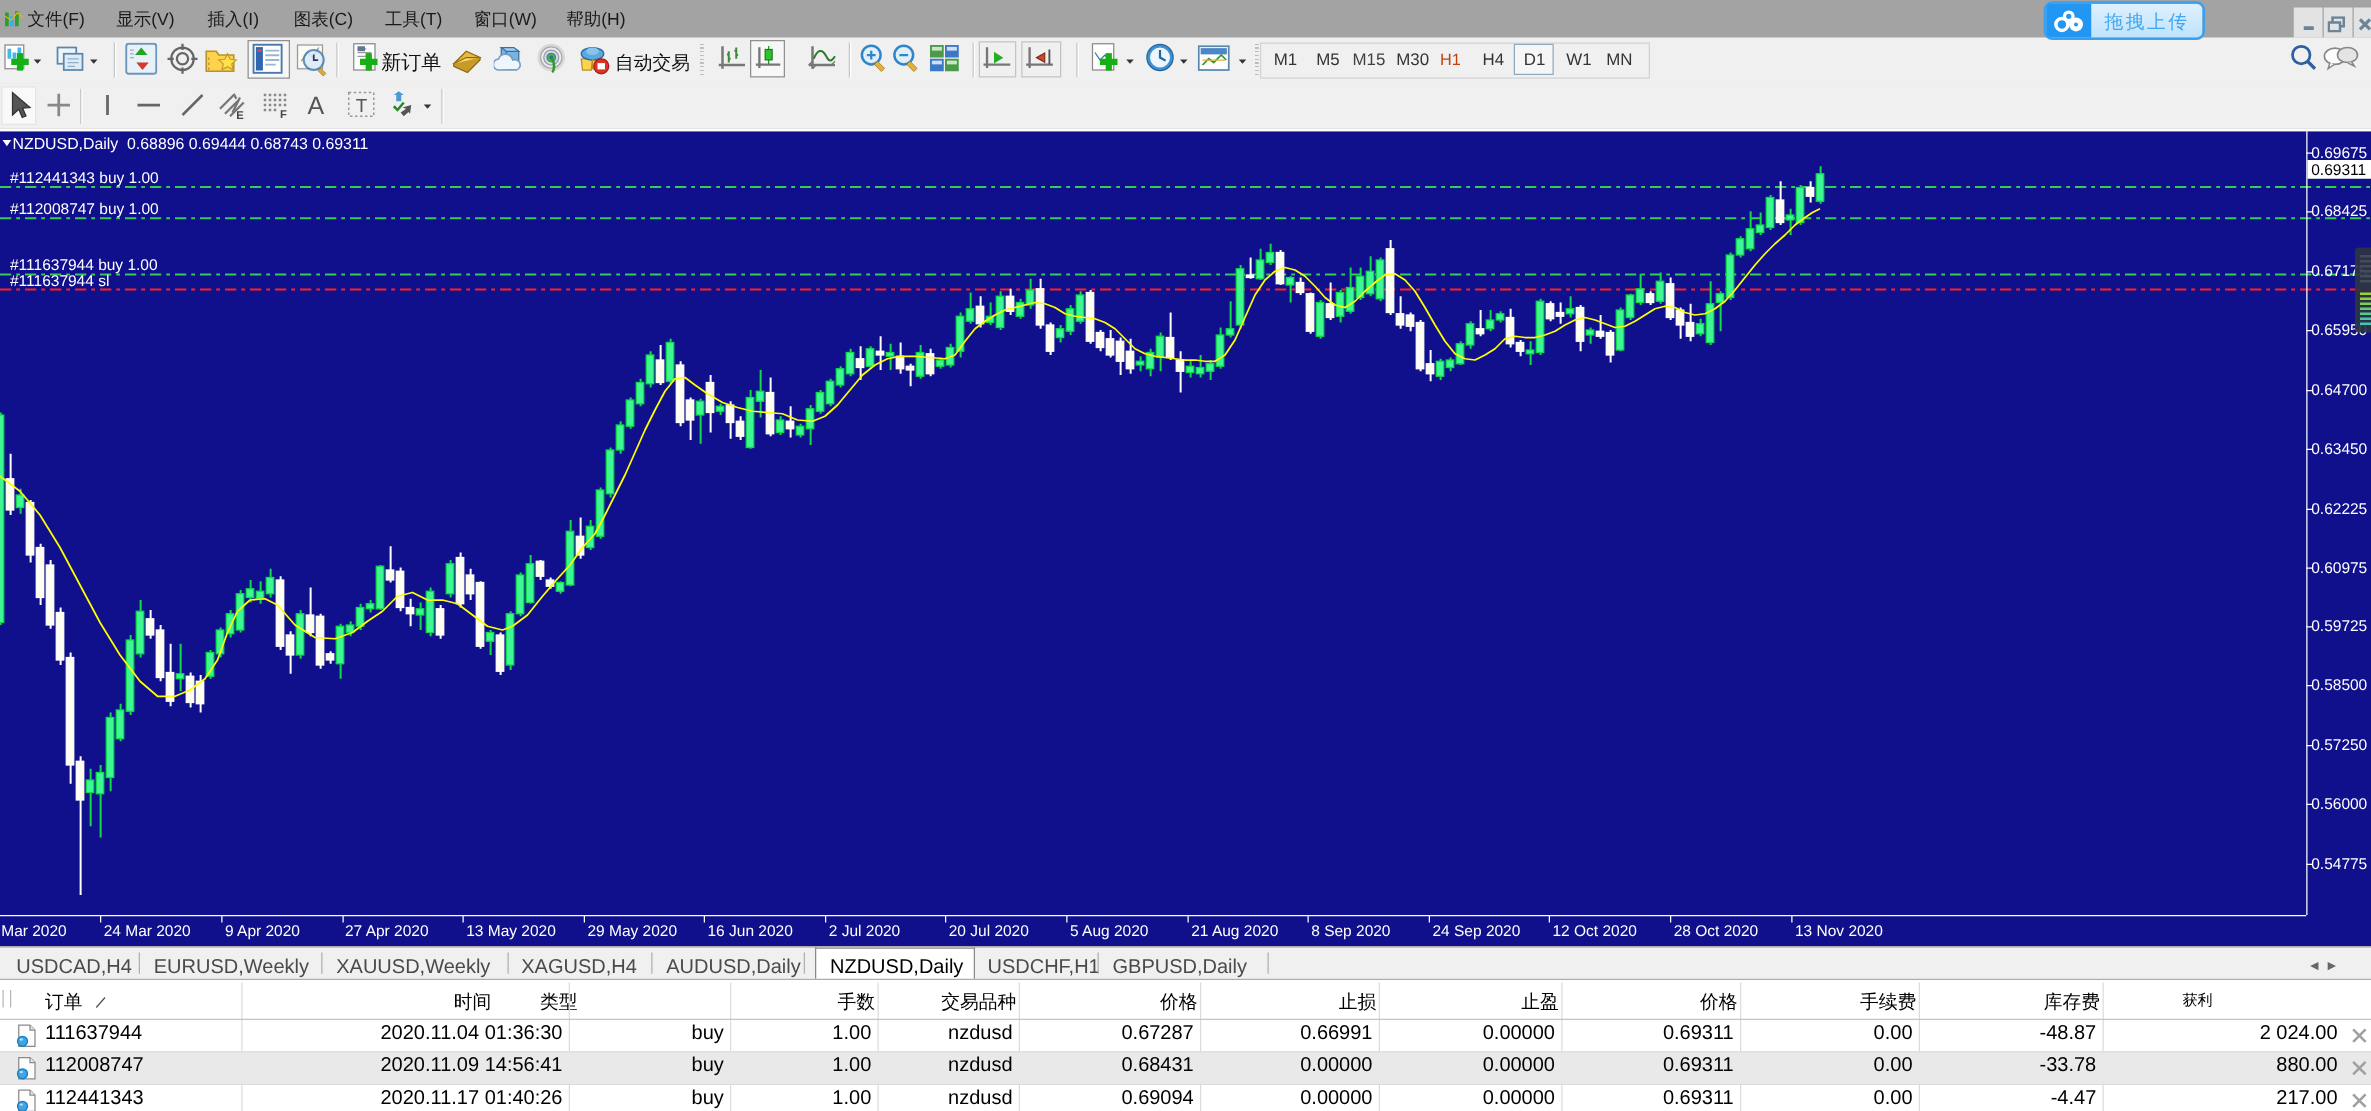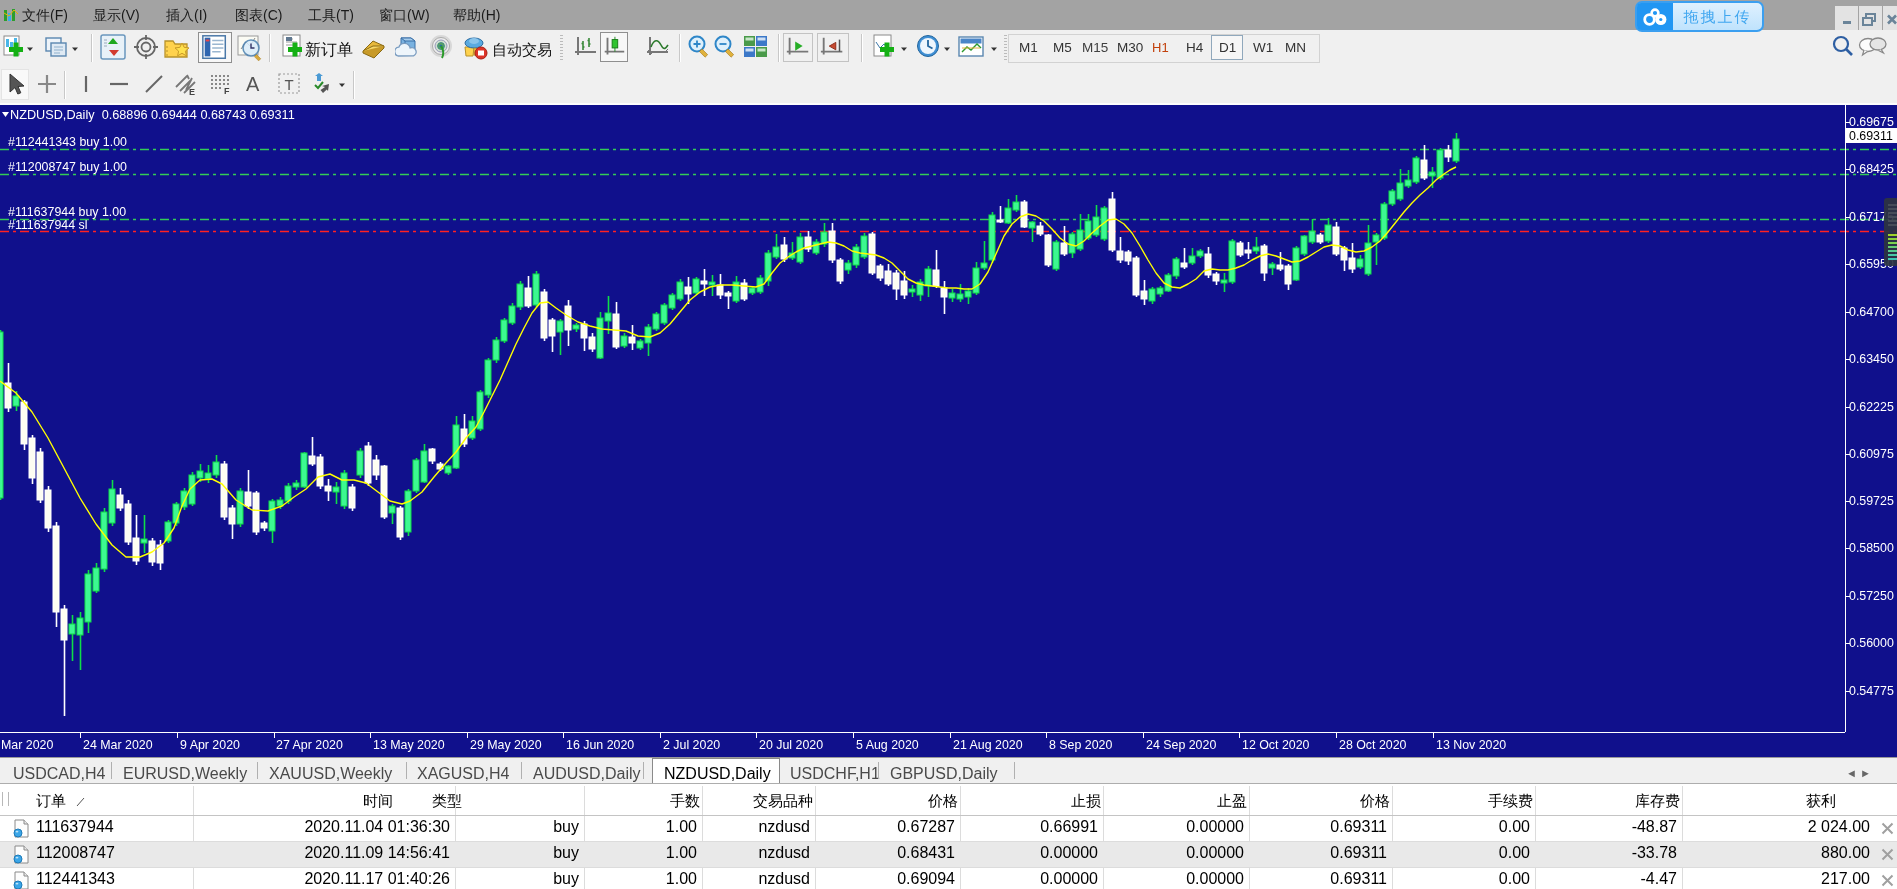--- a/index.html
+++ b/index.html
@@ -755,21 +755,21 @@
     <span style="position:absolute;left:303px;top:8px;width:150px;text-align:center;font-size:15px">时间</span>
     <span style="position:absolute;left:432px;top:8px;width:150px;font-size:15px">类型</span>
     <span style="position:absolute;left:550px;top:8px;width:150px;text-align:right;font-size:15px">手数</span>
     <span style="position:absolute;left:663px;top:8px;width:150px;text-align:right;font-size:15px">交易品种</span>
     <span style="position:absolute;left:808px;top:8px;width:150px;text-align:right;font-size:15px">价格</span>
     <span style="position:absolute;left:951px;top:8px;width:150px;text-align:right;font-size:15px">止损</span>
     <span style="position:absolute;left:1097px;top:8px;width:150px;text-align:right;font-size:15px">止盈</span>
     <span style="position:absolute;left:1240px;top:8px;width:150px;text-align:right;font-size:15px">价格</span>
     <span style="position:absolute;left:1383px;top:8px;width:150px;text-align:right;font-size:15px">手续费</span>
     <span style="position:absolute;left:1530px;top:8px;width:150px;text-align:right;font-size:15px">库存费</span>
-    <span style="position:absolute;left:1746px;top:8px;width:150px;text-align:center;font-size:15px">获利</span>
+    <span style="position:absolute;left:1746px;top:8px;width:150px;text-align:left;font-size:12px">获利</span>
     <div style="position:absolute;left:193px;top:2px;width:1px;height:104px;background:#dcdcdc"></div>
     <div style="position:absolute;left:455px;top:2px;width:1px;height:104px;background:#dcdcdc"></div>
     <div style="position:absolute;left:584px;top:2px;width:1px;height:104px;background:#dcdcdc"></div>
     <div style="position:absolute;left:702px;top:2px;width:1px;height:104px;background:#dcdcdc"></div>
     <div style="position:absolute;left:815px;top:2px;width:1px;height:104px;background:#dcdcdc"></div>
     <div style="position:absolute;left:960px;top:2px;width:1px;height:104px;background:#dcdcdc"></div>
     <div style="position:absolute;left:1103px;top:2px;width:1px;height:104px;background:#dcdcdc"></div>
     <div style="position:absolute;left:1249px;top:2px;width:1px;height:104px;background:#dcdcdc"></div>
     <div style="position:absolute;left:1392px;top:2px;width:1px;height:104px;background:#dcdcdc"></div>
     <div style="position:absolute;left:1535px;top:2px;width:1px;height:104px;background:#dcdcdc"></div>

